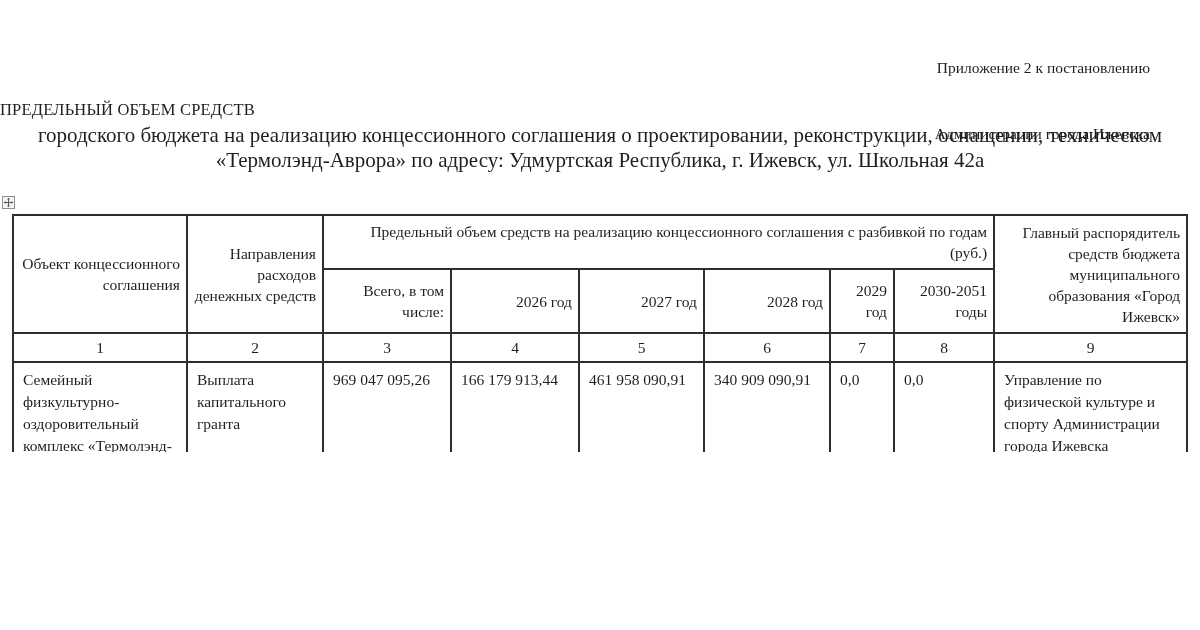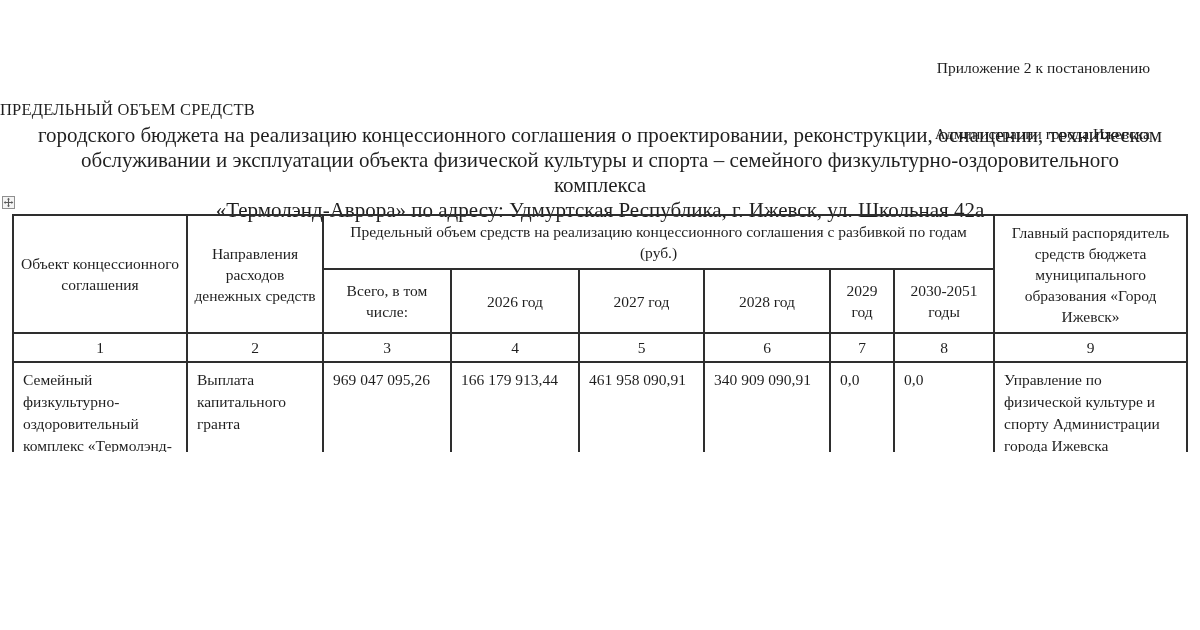--- a/index.html
+++ b/index.html
@@ -82,21 +82,21 @@
     border: 2px solid #2e2e2e;
     overflow: hidden;
     font-weight: normal;
   }
   tr.row-head-top    { height: 54px; }
   tr.row-head-sub    { height: 64px; padding-left: 12px; }
   tr.row-numbers     { height: 29px; }
   tr.row-data        { height: 117px; }
   table.doc-table th {
     vertical-align: middle;
-    text-align: center;
+    text-align: right;
     padding: 2px 6px;
     line-height: 21px;
   }
   tr.row-numbers td {
     text-align: center;
     vertical-align: middle;
     padding: 0;
     line-height: 1;
   }
   tr.row-data td {
@@ -113,21 +113,20 @@
 
   <div class="doc-ref">
     <div>Приложение 2 к постановлению</div>
     <div>Администрации города Ижевска</div>
   </div>
 
   <div class="doc-title">ПРЕДЕЛЬНЫЙ ОБЪЕМ СРЕДСТВ</div>
 
   <div class="doc-subtitle">
     <div>городского бюджета на реализацию концессионного соглашения о проектировании, реконструкции, оснащении, техническом</div>
-    <div>обслуживании и эксплуатации объекта физической культуры и спорта – семейного физкультурно-оздоровительного комплекса</div>
     <div>«Термолэнд-Аврора» по адресу: Удмуртская Республика, г. Ижевск, ул. Школьная 42а</div>
   </div>
 
   <div class="move-handle">
     <span style="display:flex;">
       <svg width="11" height="11" viewBox="0 0 16 16">
         <path d="M8 1 L10.2 3.8 H8.8 V7.2 H12.2 V5.8 L15 8 L12.2 10.2 V8.8 H8.8 V12.2 H10.2 L8 15 L5.8 12.2 H7.2 V8.8 H3.8 V10.2 L1 8 L3.8 5.8 V7.2 H7.2 V3.8 H5.8 Z" fill="#5a5a5a"></path>
       </svg>
     </span>
   </div>

